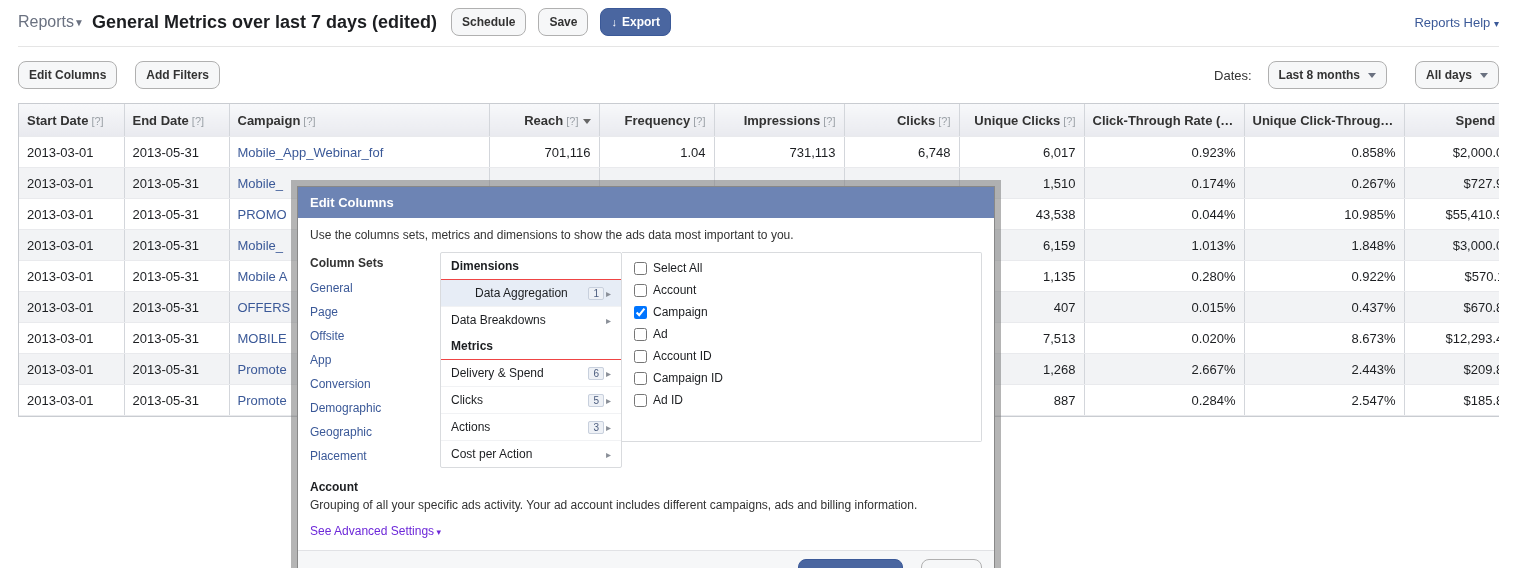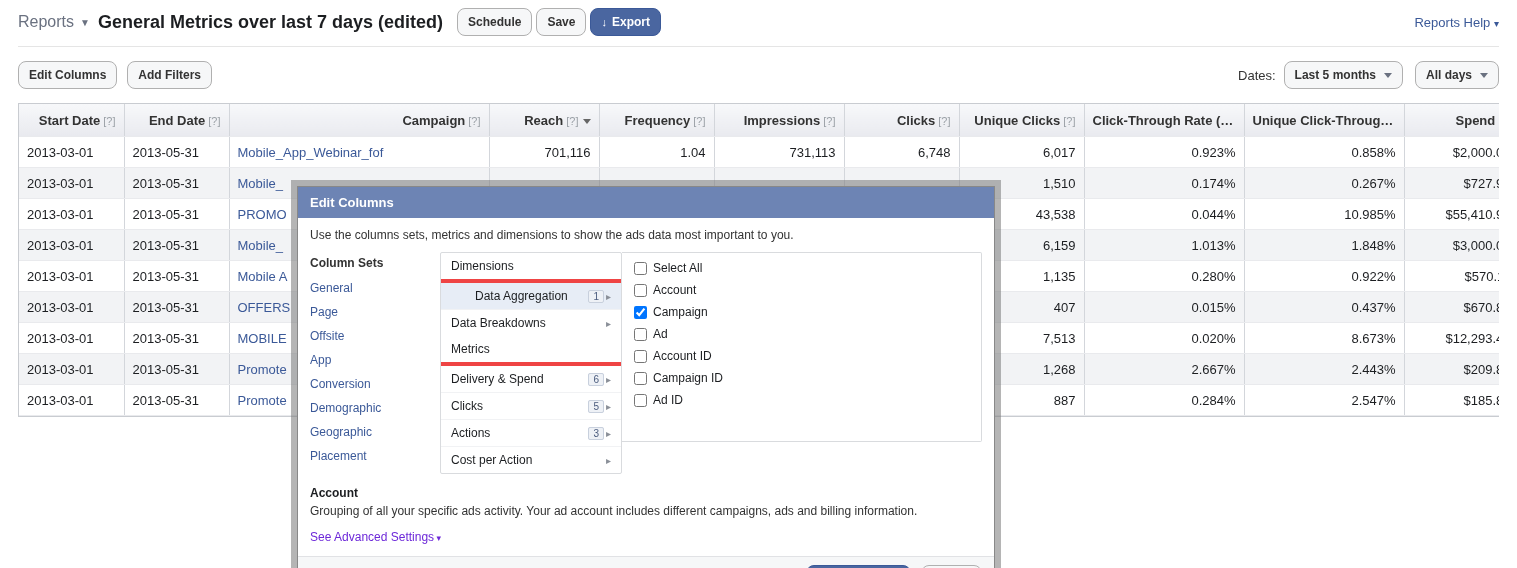--- a/index.html
+++ b/index.html
@@ -1,57 +1,57 @@
 <!DOCTYPE html>
 <html><head>
 <meta charset="utf-8">
 <style>
   html,body{margin:0;padding:0;font-family:"Helvetica Neue",Helvetica,Arial,sans-serif;font-size:13px;color:#1c1e21;background:#fff;}
   a{color:#3b5998;text-decoration:none;}
   .page{width:1517px;min-height:568px;position:relative;}
   .topbar{display:flex;align-items:center;padding:8px 18px 10px 18px;}
-  .breadcrumb{font-size:16px;color:#6a7180;display:flex;align-items:center;gap:6px;}
+  .breadcrumb{font-size:16px;color:#6a7180;display:flex;align-items:center;}
   .breadcrumb .caret{font-size:10px;color:#6a7180;}
   .title{font-size:18px;font-weight:700;color:#1c1e21;margin-left:8px;}
   .btn{display:inline-flex;align-items:center;height:26px;padding:0 10px;border:1px solid #b0b0b0;background:#f6f7f8;color:#333;font-weight:600;font-size:12px;border-radius:8px;cursor:pointer;white-space:nowrap;}
-  .btn+.btn{margin-left:4px;}
+  .btn+.btn{margin-left:12px;}
   .btn.primary{background:#4a66a0;border-color:#3b5998;color:#fff;}
   .btn .arrow-down{margin-right:5px;font-size:11px;}
   .toolbar-right{margin-left:14px;display:flex;}
   .help-link{margin-left:auto;color:#3b5998;font-size:13px;}
   .help-link .caret{font-size:10px;}
   .rule{height:1px;background:#e5e5e5;margin:0 18px 14px;}
   .subbar{display:flex;align-items:center;padding:0 18px 14px;}
   .subbar-left{display:flex;gap:6px;}
-  .subbar-right{margin-left:auto;display:flex;align-items:center;gap:8px;}
+  .subbar-right{margin-left:auto;display:flex;align-items:center;gap:16px;}
   .subbar-right .lbl{color:#333;font-size:13px;}
   .btn.drop::after{content:"";display:inline-block;margin-left:8px;width:0;height:0;border-left:4px solid transparent;border-right:4px solid transparent;border-top:5px solid #6a7180;}
   
   .tablewrap{margin:0 18px;border:1px solid #c9ccd1;border-right:none;overflow:hidden;}
   table{border-collapse:collapse;width:100%;table-layout:fixed;font-size:13px;}
   th,td{border-right:1px solid #d3d6db;border-bottom:1px solid #e9eaed;padding:0 8px;height:30px;overflow:hidden;text-overflow:ellipsis;white-space:nowrap;}
-  thead th{background:linear-gradient(#f7f8fa,#e9eaef);font-weight:700;color:#333;text-align:right;height:32px;position:relative;}
+  thead th{background:linear-gradient(#f7f8fa,#e9eaef);font-weight:700;color:#333;text-align:left;height:32px;position:relative;}
   thead th.num{text-align:right;}
   tbody tr:nth-child(even){background:#f2f3f5;}
   td.num{text-align:right;}
   td.link{color:#3b5998;}
   .q{color:#9aa0a6;font-weight:400;font-size:11px;margin-left:3px;cursor:help;}
   .sortcaret{display:inline-block;margin-left:4px;width:0;height:0;border-left:4px solid transparent;border-right:4px solid transparent;border-top:5px solid #666;vertical-align:middle;}
   
   .modal{position:absolute;left:297px;top:186px;width:696px;background:#fff;border:1px solid #888;box-shadow:0 0 0 6px rgba(120,120,120,.55);font-size:12px;}
   .modal-header{background:#6d84b4;color:#fff;font-weight:700;padding:8px 12px;font-size:13px;}
   .modal-body{padding:10px 12px 0 12px;}
   .modal-intro{color:#333;margin-bottom:10px;}
   .modal-columns{display:flex;gap:0;}
   .colset{width:130px;border-right:0px;}
   .colset-title,.mid-title{font-weight:700;color:#333;padding:4px 0 6px;}
   .colset ul{list-style:none;margin:0;padding:0;}
   .colset li{color:#3b5998;padding:5px 0;cursor:pointer;}
   .midcol{width:180px;border:1px solid #d9dbde;border-radius:2px;}
-  .midcol .group-title{font-weight:400;padding:6px 10px;border-bottom:4px solid #ef4444;}
+  .midcol .group-title{font-weight:700;padding:6px 10px;border-bottom:1px solid #ef4444;}
   .midcol .row{display:flex;align-items:center;justify-content:space-between;padding:6px 10px;cursor:pointer;border-bottom:1px solid #f1f2f4;}
   .midcol .row:last-child{border-bottom:none;}
   .midcol .row.active{background:#e7edf6;padding-left:34px;}
   .badge{background:#eef1f6;border:1px solid #c8d0dd;color:#4a5b7d;font-size:10px;padding:0 4px;border-radius:2px;margin-right:2px;}
   .chev{color:#8a8f98;font-size:10px;}
   .optcol{flex:1;border:1px solid #d9dbde;border-left:none;border-radius:0 2px 2px 0;padding:4px 0;max-height:180px;}
   .optcol label{display:flex;align-items:center;gap:6px;padding:4px 12px;cursor:pointer;}
   .optcol input{margin:0;}
   .help-block{padding:12px 0 6px;}
   .help-block .ht{font-weight:700;margin-bottom:4px;}
@@ -86,21 +86,21 @@
 </div>
 <div class="rule"></div>
 
 <div class="subbar">
   <div class="subbar-left">
     <span class="btn">Edit Columns</span>
     <span class="btn">Add Filters</span>
   </div>
   <div class="subbar-right">
     <span class="lbl">Dates:</span>
-    <span class="btn drop">Last 5 months</span>
+    <span class="btn drop">Last 8 months</span>
     <span class="btn drop">All days</span>
   </div>
 </div>
 
 <div class="tablewrap">
   <table>
     <colgroup id="colgroup">
           <col style="width: 105px;">
           <col style="width: 105px;">
           <col style="width: 260px;">

